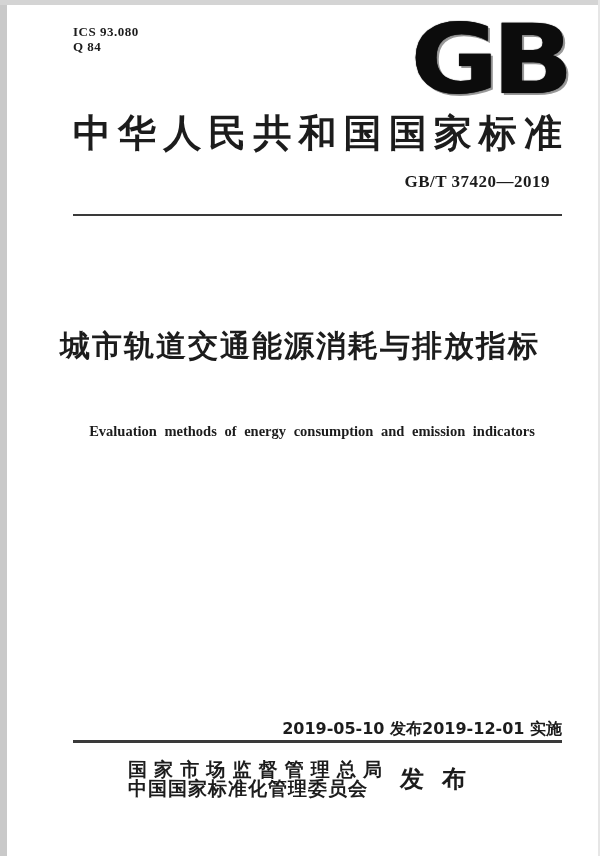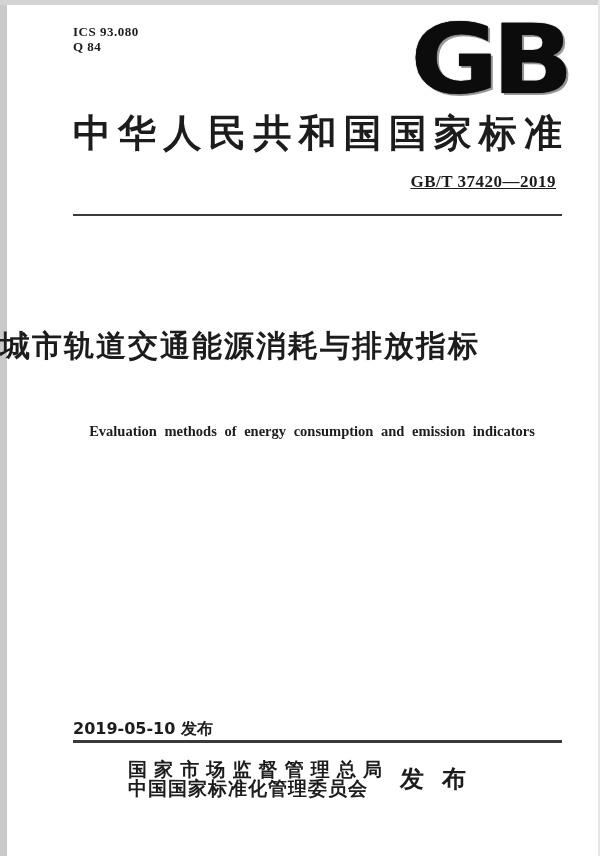--- a/index.html
+++ b/index.html
@@ -53,35 +53,35 @@
     display: flex;
     justify-content: space-between;
     font-weight: bold;
     font-size: 38px;
     line-height: 46px;
     white-space: nowrap;
   }
 
   .std-number {
     position: absolute;
-    right: 44px; top: 172px;
+    right: 50px; top: 172px;
     font-weight: bold;
     font-size: 17px;
     letter-spacing: 0.5px;
-    text-decoration: underline;
   }
 
   .rule { position: absolute; left: 73px; width: 489px; background: #3a3a3a; }
   .rule-top    { top: 214px; height: 2px; }
   .rule-bottom { top: 740px; height: 3px; }
 
   .cn-title {
     position: absolute;
     left: 0; top: 326px;
     width: 600px;
+    text-align: center;
     font-family: "DejaVu Sans", "Liberation Sans", sans-serif;
     font-weight: bold;
     font-size: 30px;
     line-height: 40px;
     letter-spacing: 2px;
   }
 
   .en-title {
     position: absolute;
     left: 0; top: 420px;
@@ -92,21 +92,21 @@
     line-height: 22px;
     word-spacing: 4px;
     padding-left: 12px;
   }
 
   .date-row {
     position: absolute;
     left: 73px; top: 719px;
     width: 489px;
     display: flex;
-    justify-content: space-between;
+    justify-content: flex-end;
     font-family: "DejaVu Sans", "Liberation Sans", sans-serif;
     font-weight: bold;
     font-size: 16px;
   }
 
   .issuer-block {
     position: absolute;
     left: 0; top: 760px;
     width: 600px;
     display: flex;
@@ -170,20 +170,21 @@
   <div class="cn-title">
     <div>城市轨道交通能源消耗与排放指标</div>
   </div>
 
   <div class="en-title">
     <div>Evaluation methods of energy consumption and emission indicators</div>
   </div>
 
   <div class="date-row">
     <span>2019-05-10 发布</span>
+    <span>2019-12-01 实施</span>
   </div>
 
   <div class="rule rule-bottom"></div>
 
   <div class="issuer-block">
     <div class="issuer-lines">
       <div class="issuer-line1">
           <span>国</span>
           <span>家</span>
           <span>市</span>

